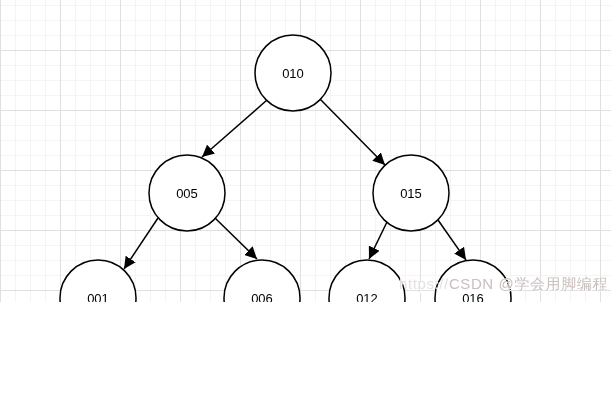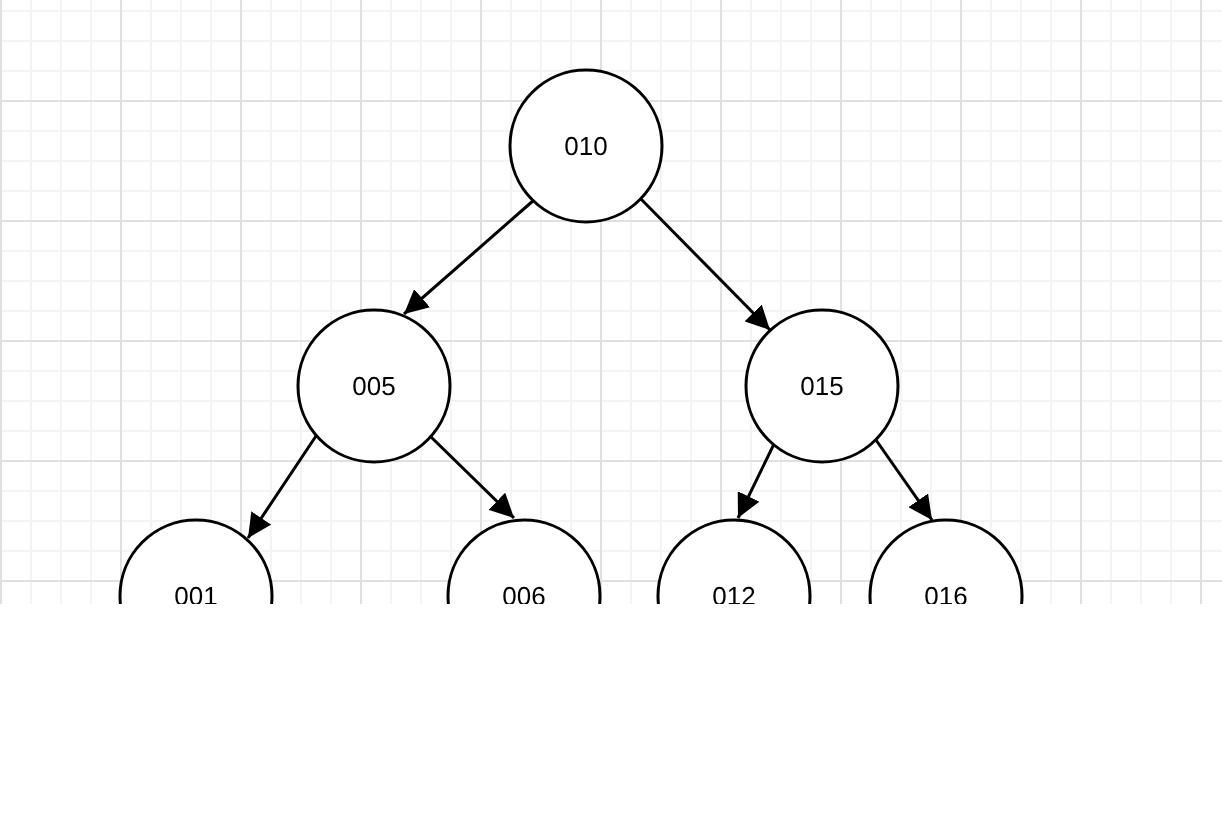--- a/index.html
+++ b/index.html
@@ -100,14 +100,17 @@
         <circle class="node-circle" cx="367" cy="298" r="38"></circle>
         <text class="node-label" x="367" y="298">012</text>
       </g>
       <g>
         <circle class="node-circle" cx="473" cy="298" r="38"></circle>
         <text class="node-label" x="473" y="298">016</text>
       </g>
     </g>
   </svg>
 
+  <div class="watermark">
+    <span class="prefix">https://</span><span>CSDN @学会用脚编程</span>
+  </div>
 
 </div>
 
 </body></html>

